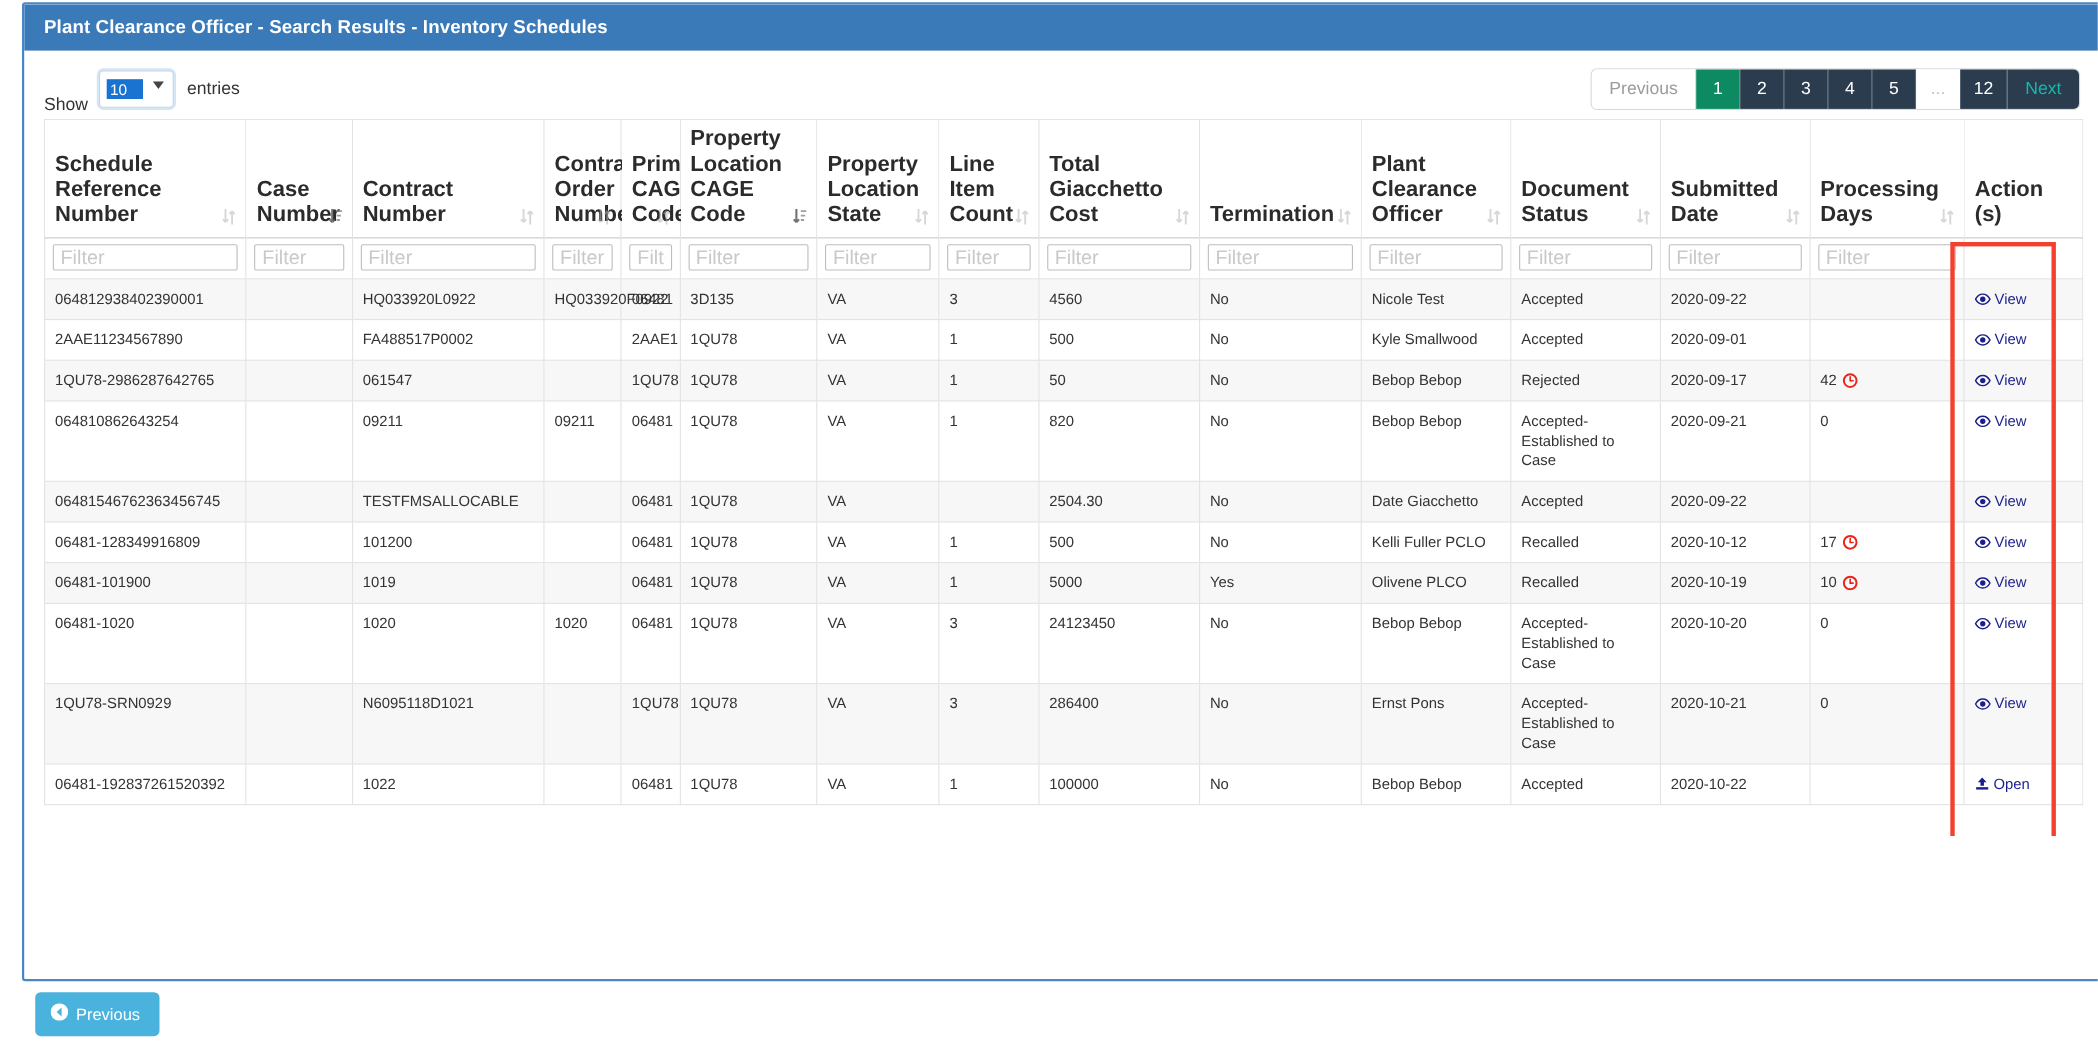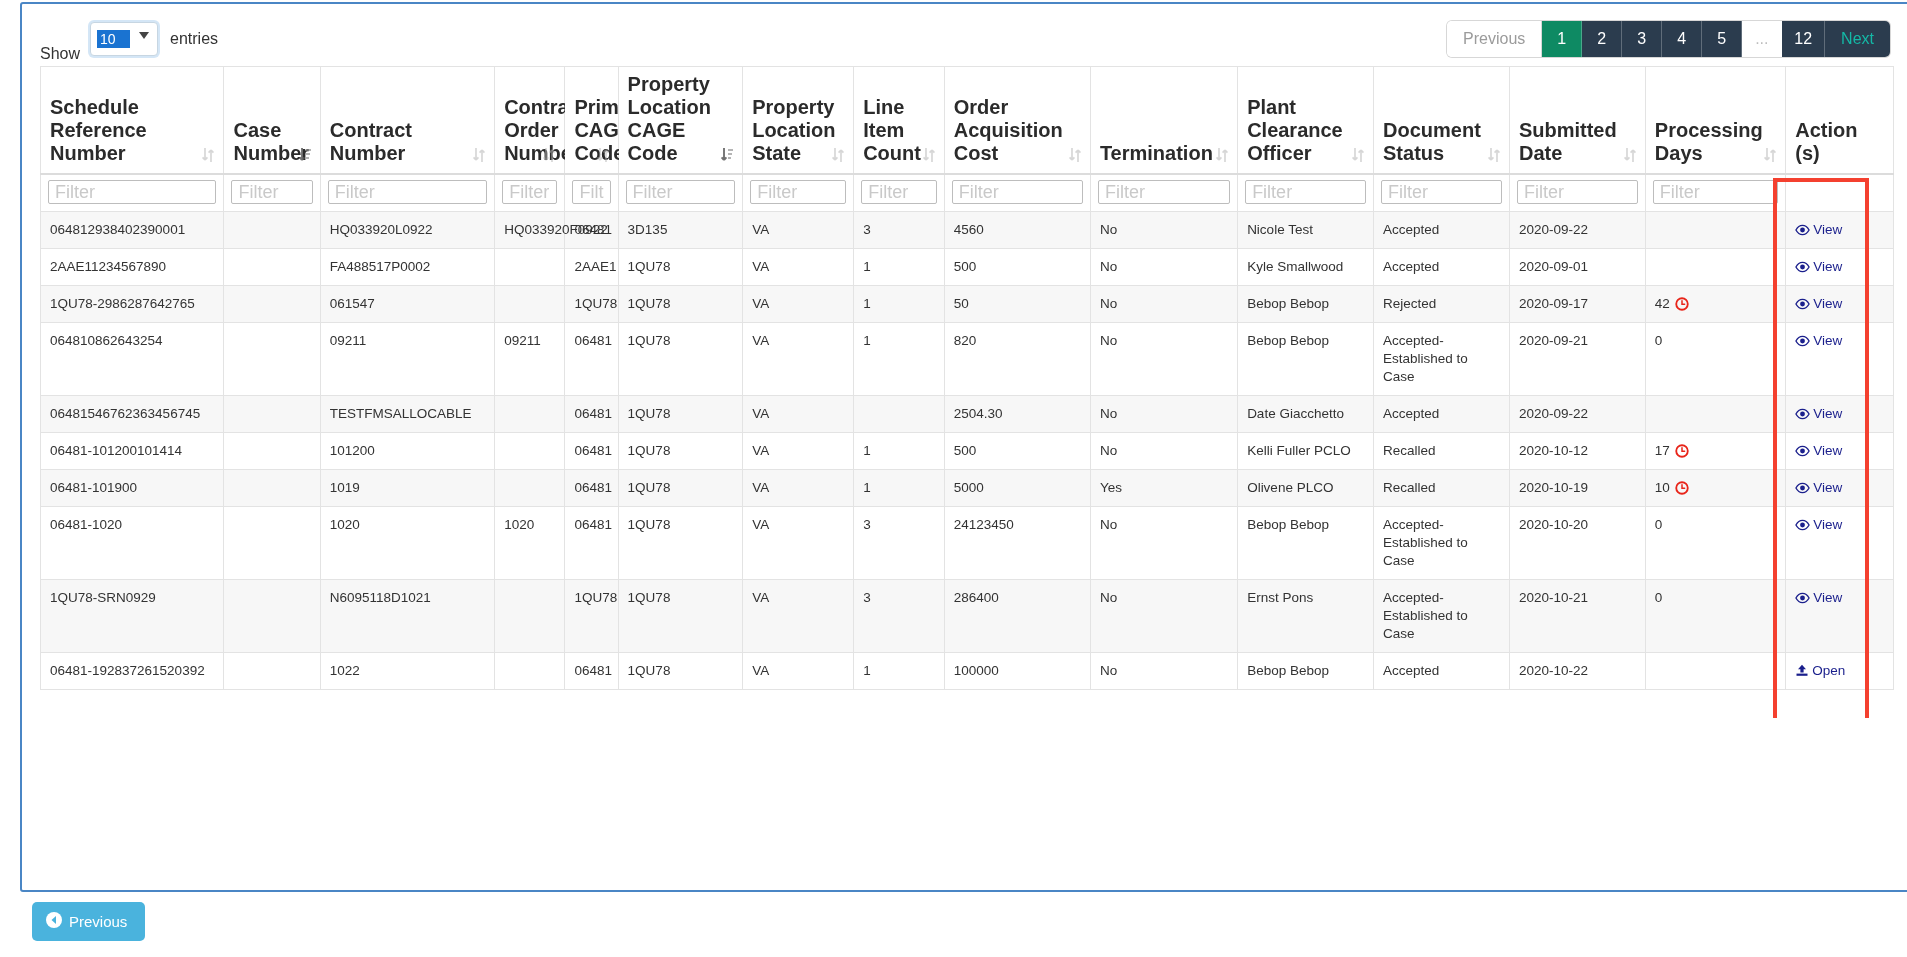--- a/index.html
+++ b/index.html
@@ -209,20 +209,21 @@
   }
   .btn-prev svg { margin-right: 7px; }
 </style>
 </head>
 <body>
 
 <div class="page">
 
   <div class="panel">
 
+    <div class="panel-header">Plant Clearance Officer - Search Results - Inventory Schedules</div>
 
     <div class="panel-body">
 
       <div class="toolbar">
 
         <div class="length-group">
           <span class="lbl">Show</span>
           <div class="length-select">
             <span class="val">10</span>
             <span class="chev"></span>
@@ -291,21 +292,21 @@
                       <path d="M8 3 h5 M8 7 h4 M8 11 h3" stroke="#8d8d8d" stroke-width="1.6"></path>
                     </svg></span></th>
                 <th><span class="hdr-txt">Property Location State</span><span><svg class="sorticon" viewBox="0 0 14 16">
                       <path d="M4 1 L4 13 M4 13 L1.6 10.4 M4 13 L6.4 10.4" stroke="#b5b5b5" stroke-width="1.7" fill="none"></path>
                       <path d="M10 15 L10 3 M10 3 L7.6 5.6 M10 3 L12.4 5.6" stroke="#b5b5b5" stroke-width="1.7" fill="none"></path>
                     </svg></span></th>
                 <th><span class="hdr-txt">Line Item Count</span><span><svg class="sorticon" viewBox="0 0 14 16">
                       <path d="M4 1 L4 13 M4 13 L1.6 10.4 M4 13 L6.4 10.4" stroke="#b5b5b5" stroke-width="1.7" fill="none"></path>
                       <path d="M10 15 L10 3 M10 3 L7.6 5.6 M10 3 L12.4 5.6" stroke="#b5b5b5" stroke-width="1.7" fill="none"></path>
                     </svg></span></th>
-                <th><span class="hdr-txt">Order Acquisition Cost</span><span><svg class="sorticon" viewBox="0 0 14 16">
+                <th><span class="hdr-txt">Total Giacchetto Cost</span><span><svg class="sorticon" viewBox="0 0 14 16">
                       <path d="M4 1 L4 13 M4 13 L1.6 10.4 M4 13 L6.4 10.4" stroke="#b5b5b5" stroke-width="1.7" fill="none"></path>
                       <path d="M10 15 L10 3 M10 3 L7.6 5.6 M10 3 L12.4 5.6" stroke="#b5b5b5" stroke-width="1.7" fill="none"></path>
                     </svg></span></th>
                 <th><span class="hdr-txt">Termination</span><span><svg class="sorticon" viewBox="0 0 14 16">
                       <path d="M4 1 L4 13 M4 13 L1.6 10.4 M4 13 L6.4 10.4" stroke="#b5b5b5" stroke-width="1.7" fill="none"></path>
                       <path d="M10 15 L10 3 M10 3 L7.6 5.6 M10 3 L12.4 5.6" stroke="#b5b5b5" stroke-width="1.7" fill="none"></path>
                     </svg></span></th>
                 <th><span class="hdr-txt">Plant Clearance Officer</span><span><svg class="sorticon" viewBox="0 0 14 16">
                       <path d="M4 1 L4 13 M4 13 L1.6 10.4 M4 13 L6.4 10.4" stroke="#b5b5b5" stroke-width="1.7" fill="none"></path>
                       <path d="M10 15 L10 3 M10 3 L7.6 5.6 M10 3 L12.4 5.6" stroke="#b5b5b5" stroke-width="1.7" fill="none"></path>
@@ -440,21 +441,21 @@
                 <td>Date Giacchetto</td>
                 <td>Accepted</td>
                 <td>2020-09-22</td>
                 <td></td>
                 <td><a class="act-link"><span><svg width="15" height="12" viewBox="0 0 16 11">
                         <path d="M8 0.6 C3.6 .6 1 5.5 1 5.5 S3.6 10.4 8 10.4 S15 5.5 15 5.5 S12.4 .6 8 .6 Z" fill="none" stroke="#1a1f8c" stroke-width="1.4"></path>
                         <circle cx="8" cy="5.5" r="2.6" fill="#1a1f8c"></circle>
                       </svg></span><span>View</span></a></td>
               </tr>
               <tr class="even">
-                <td>06481-101200101414</td>
+                <td>06481-128349916809</td>
                 <td></td>
                 <td>101200</td>
                 <td></td>
                 <td>06481</td>
                 <td>1QU78</td>
                 <td>VA</td>
                 <td>1</td>
                 <td>500</td>
                 <td>No</td>
                 <td>Kelli Fuller PCLO</td>

